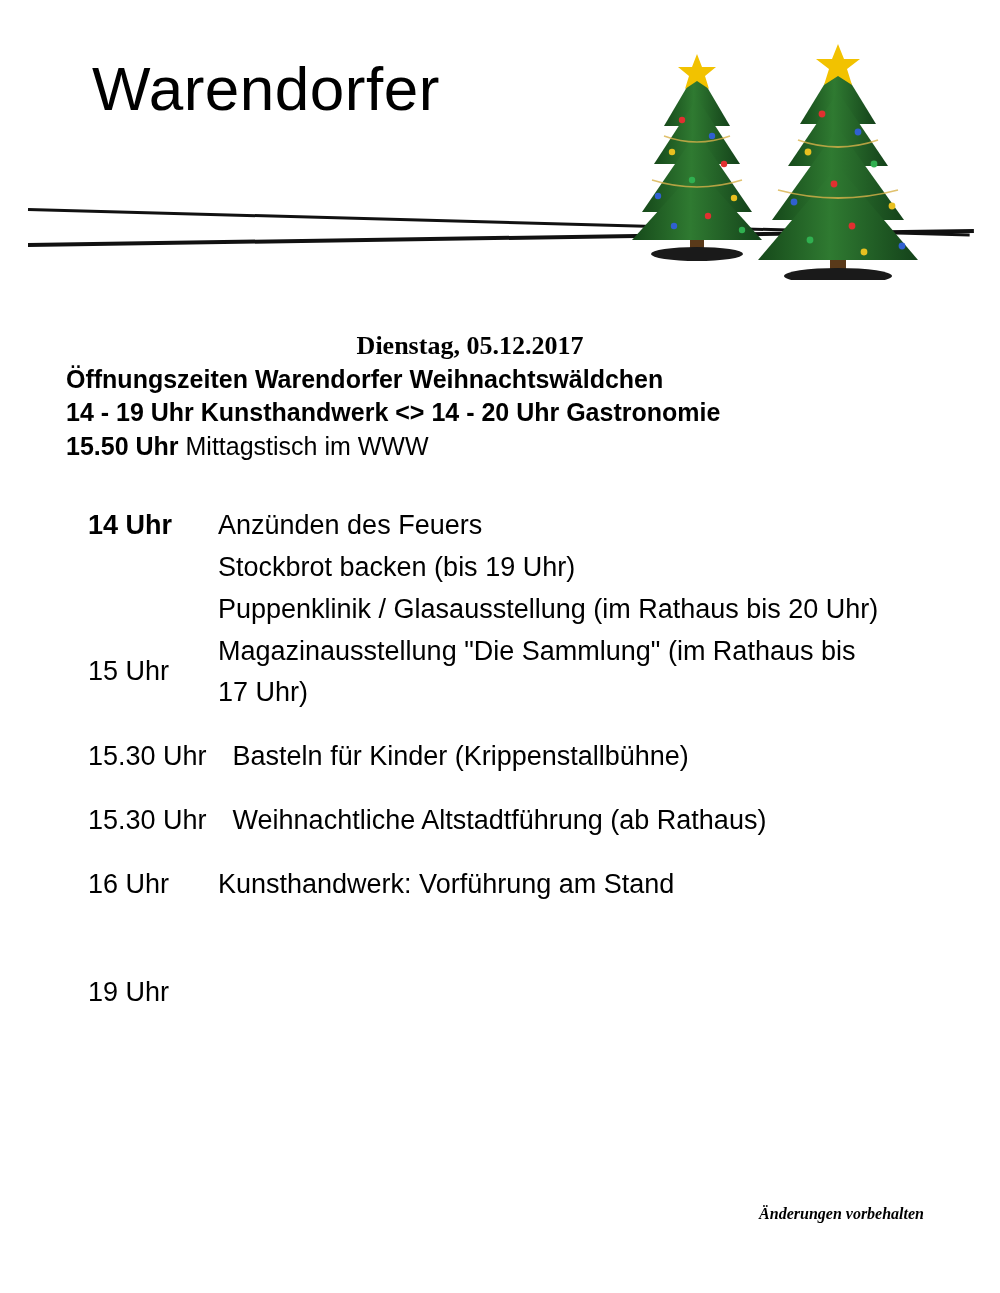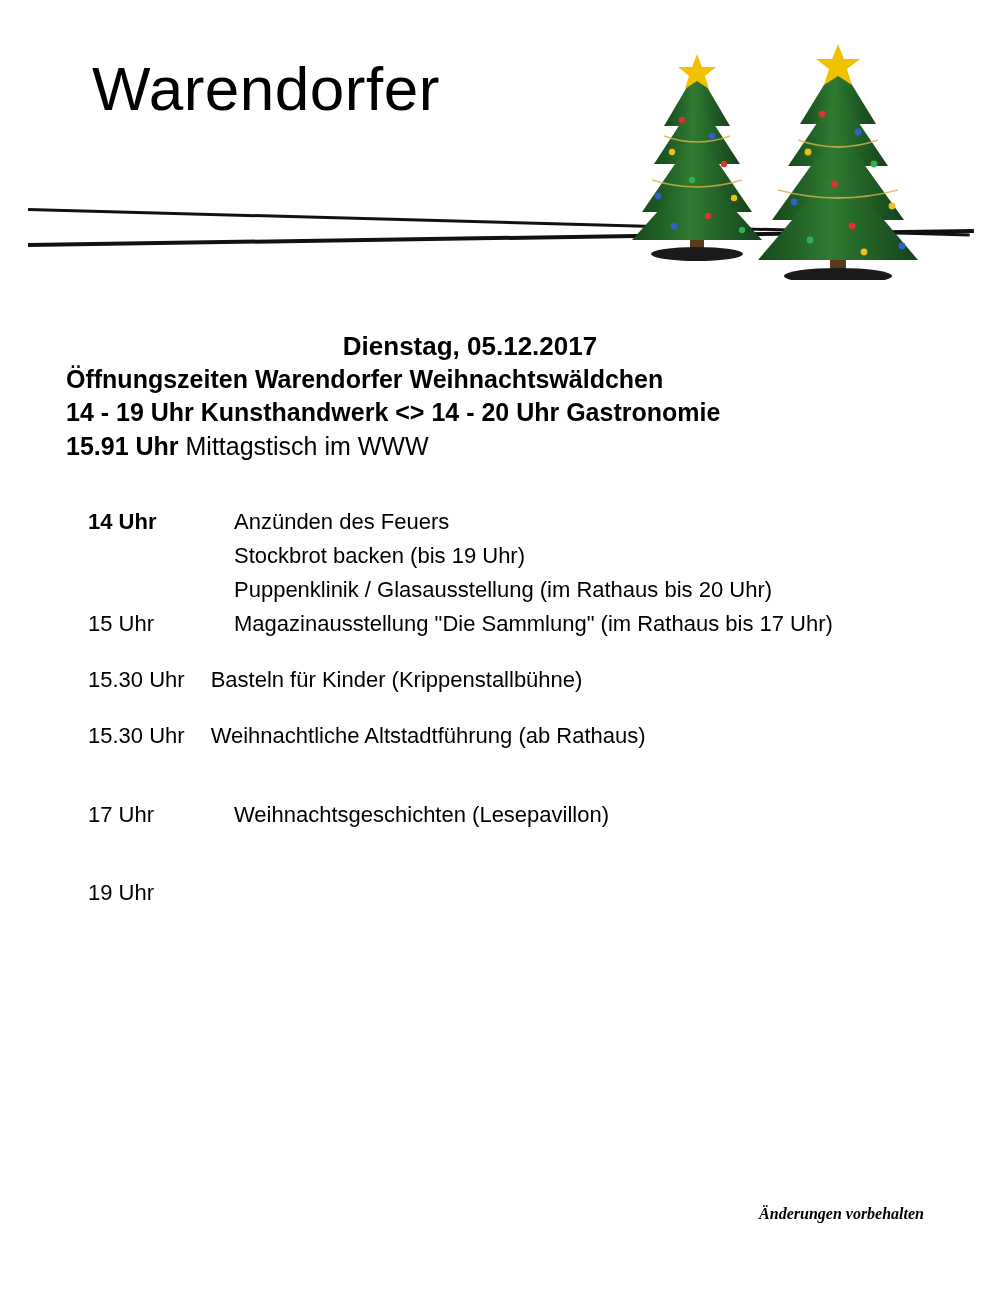--- a/index.html
+++ b/index.html
@@ -79,20 +79,21 @@
     left: 0;
     top: 330px;
     width: 1000px;
   }
   .info-date {
     text-align: center;
     font-size: 26px;
     font-weight: bold;
     padding-right: 60px;
     line-height: 1.25;
+    font-family: Liberation Serif, serif;
   }
   .info-line {
     font-size: 25px;
     font-weight: bold;
     margin-left: 66px;
     line-height: 1.35;
     white-space: nowrap;
   }
   .info-line .normal {
     font-weight: 400;
@@ -100,24 +101,23 @@
 
   
   .schedule {
     position: absolute;
     left: 0;
     top: 505px;
     width: 1000px;
   }
   .sched-row {
     display: flex;
-    align-items: flex-end;
-    font-size: 22px;
+    align-items: center;
+    font-size: 27px;
     line-height: 1.55;
-    gap: 16px;
   }
   .sched-time {
     flex: 0 0 auto;
     width: 130px;
     margin-left: 88px;
     white-space: nowrap;
   }
   .sched-time.bold {
     font-weight: bold;
   }
@@ -127,21 +127,21 @@
     padding-right: 20px;
   }
   .sched-row.continuation .sched-time {
     visibility: hidden;
   }
   .gap-md { height: 22px; }
 
   
   .sched-row.inline .sched-time {
     width: auto;
-    margin-right: 10px;
+    margin-right: 26px;
   }
 
   .footnote {
     position: absolute;
     right: 76px;
     top: 1205px;
     font-size: 16px;
     font-weight: bold;
     font-style: italic;
     white-space: nowrap;
@@ -219,21 +219,21 @@
       <path d="M166 150 Q226 166 286 150" stroke="#d8b14a" stroke-width="1.8" fill="none" opacity="0.8"></path>
     </g>
   </svg>
 </div>
 
 <div class="info">
   <div class="info-date">Dienstag, 05.12.2017</div>
   <div class="info-line">Öffnungszeiten Warendorfer Weihnachtswäldchen</div>
   <div class="info-line">14 - 19 Uhr Kunsthandwerk &lt;&gt; 14 - 20 Uhr Gastronomie</div>
   <div class="info-line">
-    <span>15.91 Uhr</span><span class="normal"> Mittagstisch im WWW</span>
+    <span>15.50 Uhr</span><span class="normal"> Mittagstisch im WWW</span>
   </div>
 </div>
 
 <div class="schedule">
 
   <div class="sched-row">
     <div class="sched-time bold">14 Uhr</div>
     <div class="sched-desc">Anzünden des Feuers</div>
   </div>
 
@@ -261,27 +261,27 @@
 
   <div class="gap-md"></div>
 
   <div class="sched-row inline">
     <div class="sched-time">15.30 Uhr</div>
     <div class="sched-desc">Weihnachtliche Altstadtführung (ab Rathaus)</div>
   </div>
 
   <div class="gap-md"></div>
 
-
-  <div class="gap-md"></div>
-
-  <div class="sched-row">
-    <div class="sched-time">17 Uhr</div>
-    <div class="sched-desc">Weihnachtsgeschichten (Lesepavillon)</div>
-  </div>
+  <div class="sched-row">
+    <div class="sched-time">16 Uhr</div>
+    <div class="sched-desc">Kunsthandwerk: Vorführung am Stand</div>
+  </div>
+
+  <div class="gap-md"></div>
+
 
   <div class="gap-md"></div>
 
 
   <div class="gap-md"></div>
 
   <div class="sched-row">
     <div class="sched-time">19 Uhr</div>
   </div>
 </div>

